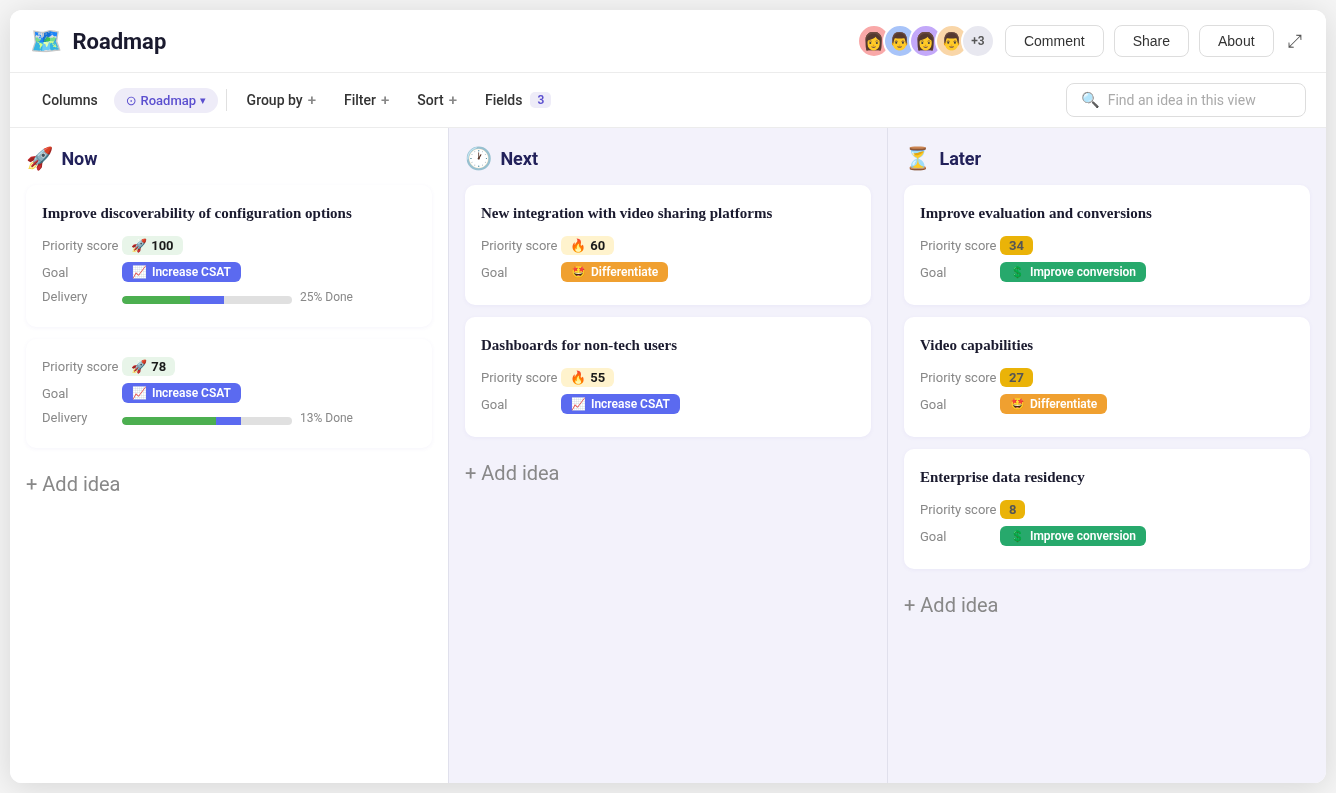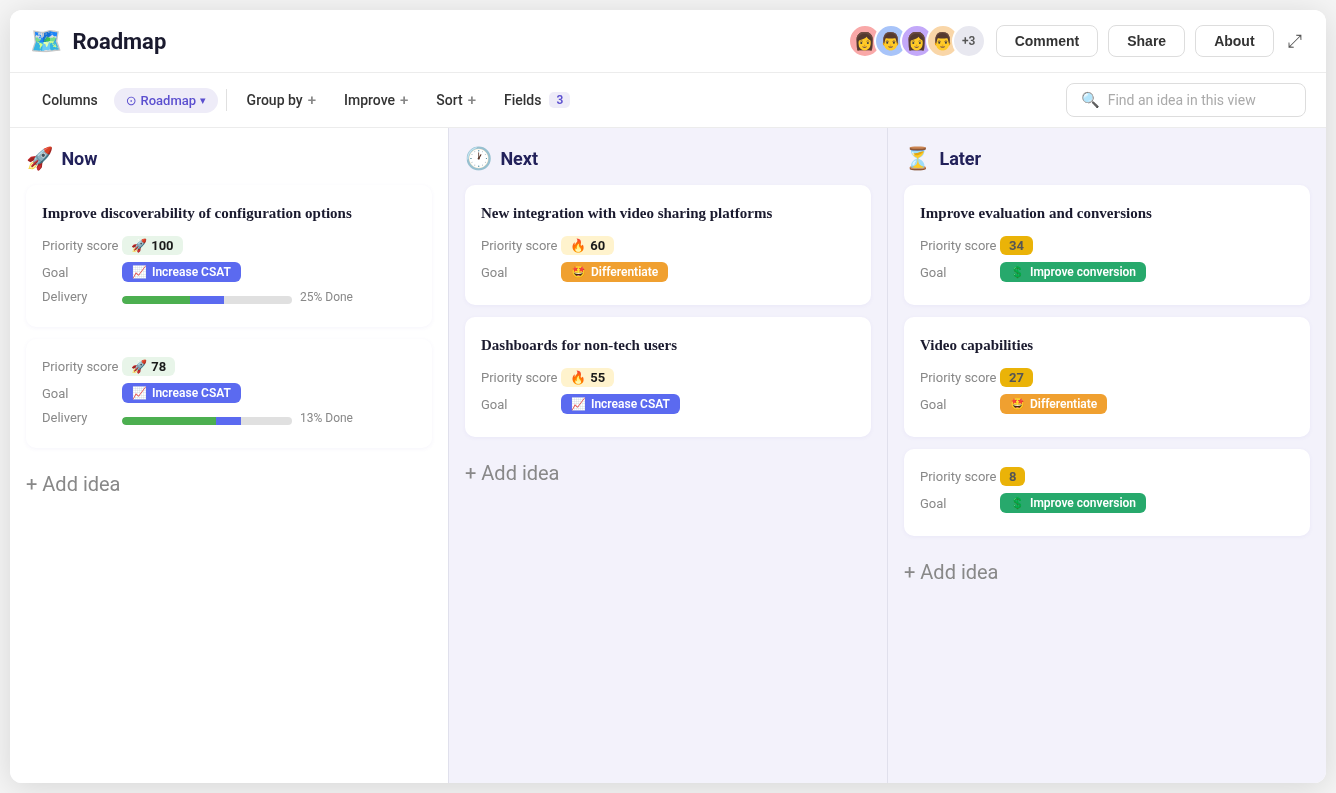--- a/index.html
+++ b/index.html
@@ -72,21 +72,21 @@
       color: #555;
       font-size: 12px;
       font-weight: 600;
     }
     .header-btn {
       padding: 7px 18px;
       border: 1.5px solid #ddd;
       border-radius: 8px;
       background: #fff;
       font-size: 14px;
-      font-weight: 700;
+      font-weight: 400;
       color: #333;
       cursor: pointer;
       white-space: nowrap;
     }
     .expand-btn {
       border: none;
       background: none;
       cursor: pointer;
       font-size: 18px;
       color: #555;
@@ -324,21 +324,21 @@
       <span>⊙</span>
       <span>Roadmap</span>
       <span style="font-size:11px;">▾</span>
     </div>
     <div class="toolbar-divider"></div>
     <div class="toolbar-item">
       <span>Group by</span>
       <span style="font-size:15px; color:#888;">+</span>
     </div>
     <div class="toolbar-item">
-      <span>Improve</span>
+      <span>Filter</span>
       <span style="font-size:15px; color:#888;">+</span>
     </div>
     <div class="toolbar-item">
       <span>Sort</span>
       <span style="font-size:15px; color:#888;">+</span>
     </div>
     <div class="toolbar-item">
       <span>Fields</span>
       <span class="fields-badge">3</span>
     </div>
@@ -499,20 +499,21 @@
         <div class="card-field">
           <span class="card-field-label">Goal</span>
           <span class="goal-badge differentiate">
             <span>🤩</span>
             <span>Differentiate</span>
           </span>
         </div>
       </div>
 
       <div class="card">
+        <div class="card-title">Enterprise data residency</div>
         <div class="card-field">
           <span class="card-field-label">Priority score</span>
           <span class="score-badge plain">
             <span>8</span>
           </span>
         </div>
         <div class="card-field">
           <span class="card-field-label">Goal</span>
           <span class="goal-badge improve-conversion">
             <span>💲</span>

